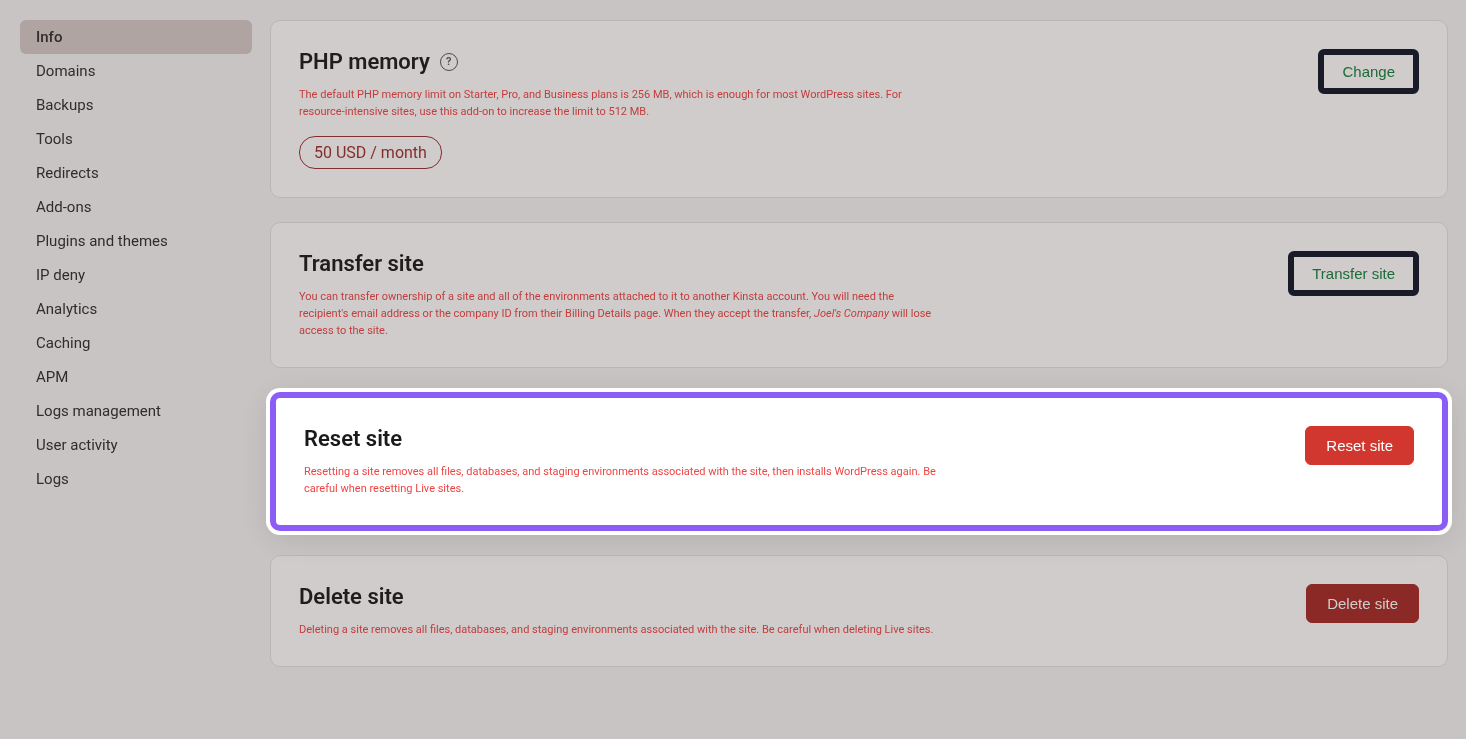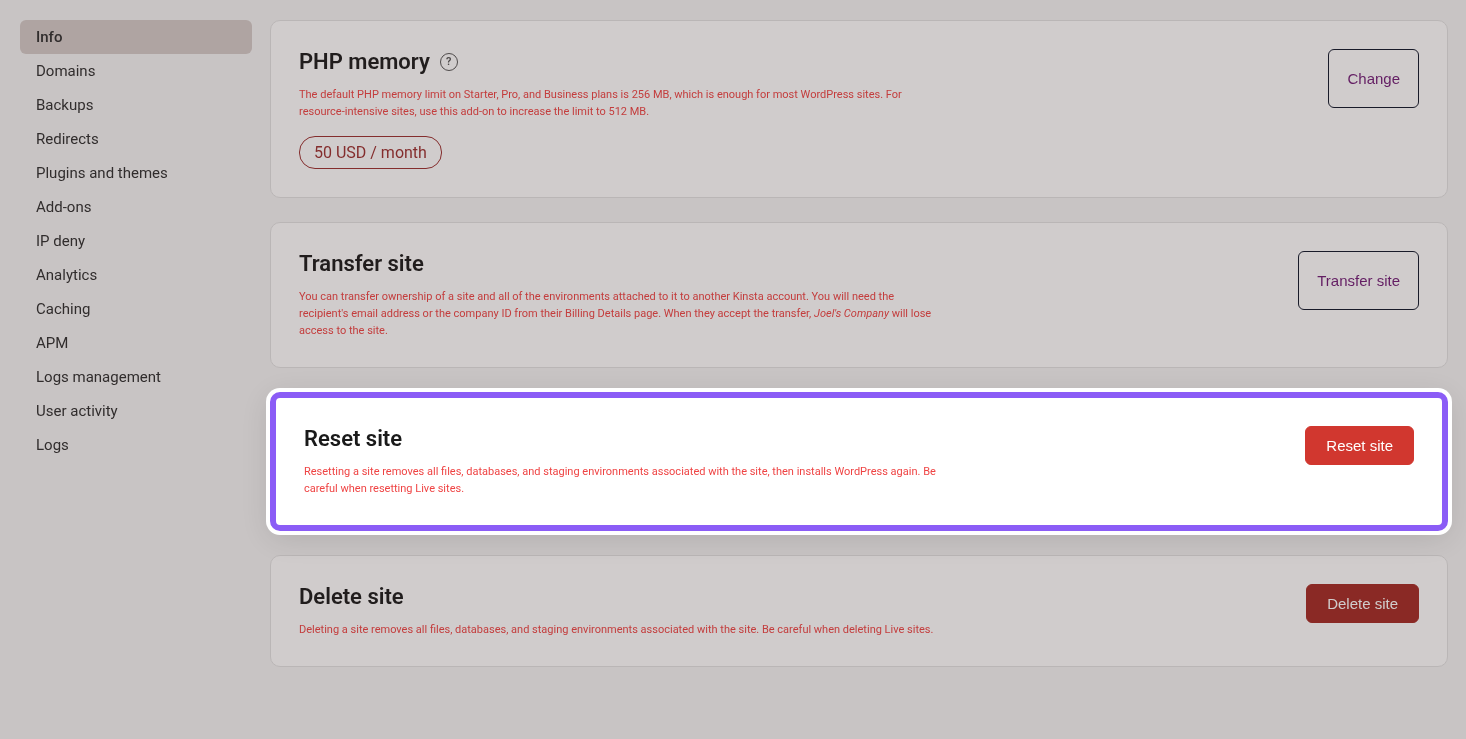--- a/index.html
+++ b/index.html
@@ -92,26 +92,26 @@
       display: inline-block;
       margin-top: 16px;
       padding: 6px 14px;
       border: 1px solid #9c2f2f;
       border-radius: 16px;
       color: #9c2f2f;
       font-size: 16px;
     }
     .btn {
       display: inline-block;
-      padding: 20px 18px;
+      padding: 8px 18px;
       font-size: 15px;
       border-radius: 6px;
-      border: 1px solid #0f172a;
+      border: 6px solid #0f172a;
       background: #ffffff;
-      color: #701a75;
+      color: #15803d;
       cursor: pointer;
       white-space: nowrap;
     }
     .btn-danger {
       background: #d1372f;
       border: 1px solid #d1372f;
       color: #ffffff;
       padding: 10px 20px;
       font-weight: 500;
     }
@@ -142,23 +142,24 @@
   </style>
 </head>
 <body>
 
 <div class="viewport">
 
   <nav class="sidebar">
     <a class="sidebar-item active"><span>Info</span></a>
     <a class="sidebar-item"><span>Domains</span></a>
     <a class="sidebar-item"><span>Backups</span></a>
+    <a class="sidebar-item"><span>Tools</span></a>
     <a class="sidebar-item"><span>Redirects</span></a>
+    <a class="sidebar-item"><span>Add-ons</span></a>
     <a class="sidebar-item"><span>Plugins and themes</span></a>
-    <a class="sidebar-item"><span>Add-ons</span></a>
     <a class="sidebar-item"><span>IP deny</span></a>
     <a class="sidebar-item"><span>Analytics</span></a>
     <a class="sidebar-item"><span>Caching</span></a>
     <a class="sidebar-item"><span>APM</span></a>
     <a class="sidebar-item"><span>Logs management</span></a>
     <a class="sidebar-item"><span>User activity</span></a>
     <a class="sidebar-item"><span>Logs</span></a>
   </nav>
 
   <main class="main">

